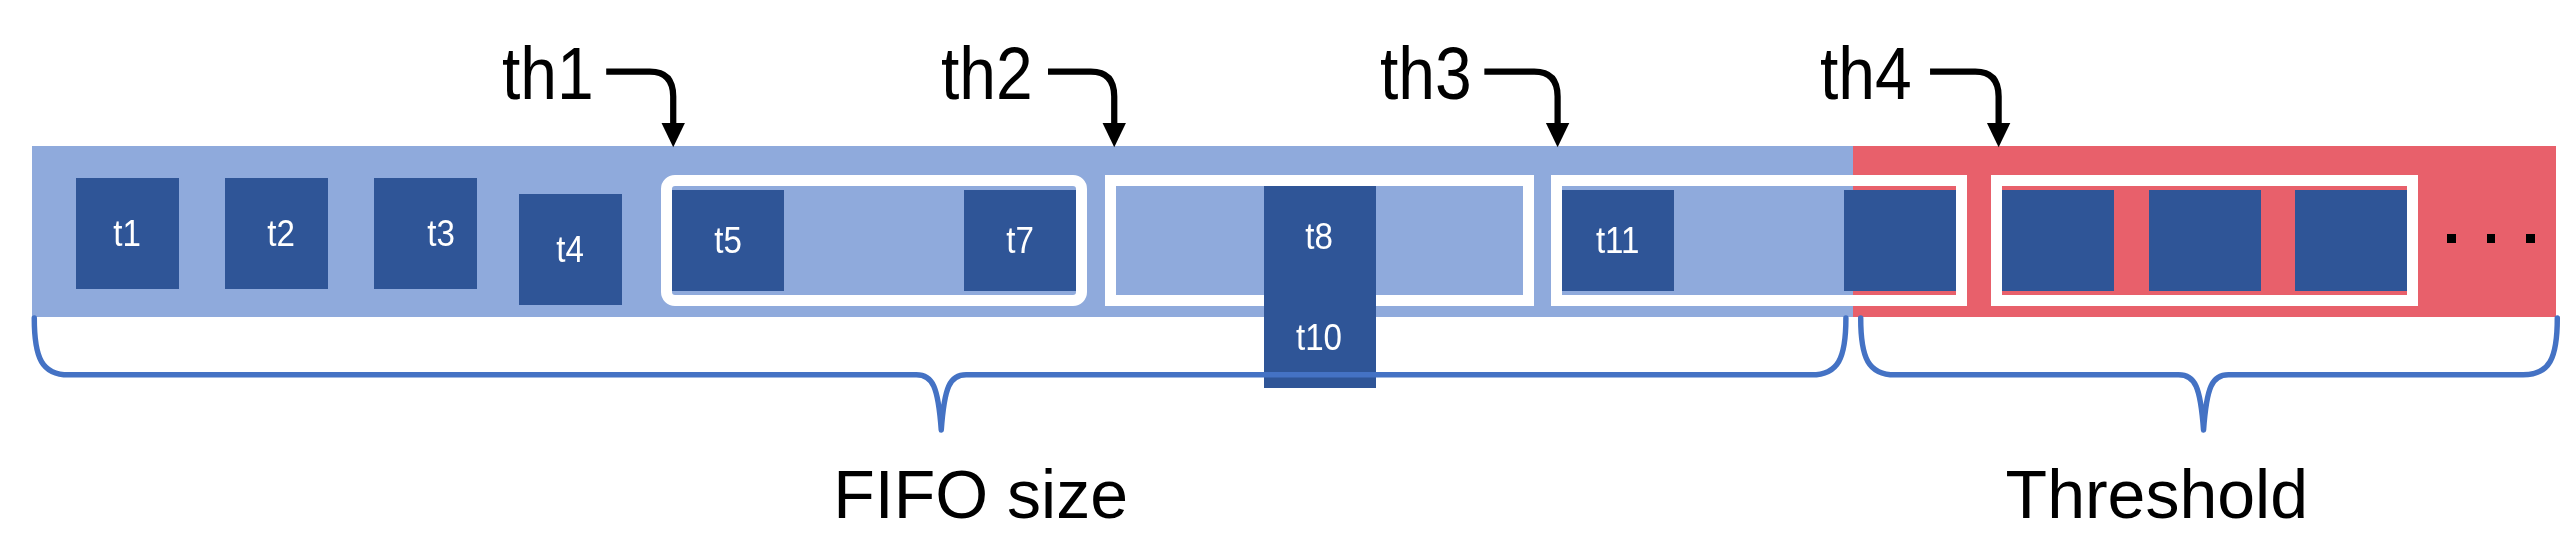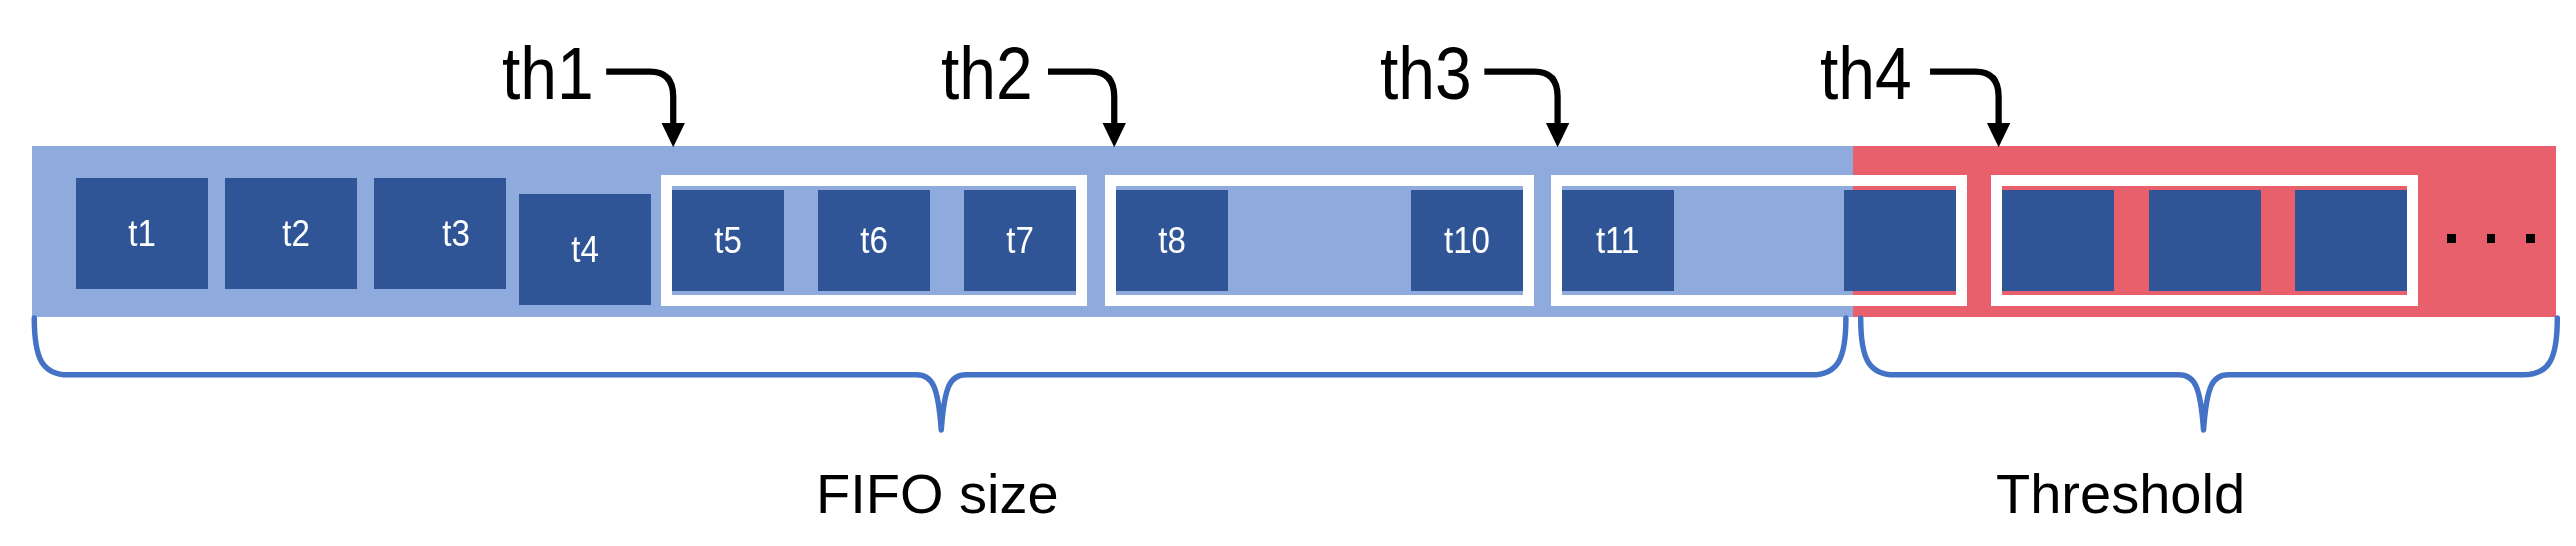--- a/index.html
+++ b/index.html
@@ -25,21 +25,21 @@
     position: absolute;
     left: 1853px; top: 146px;
     width: 703px; height: 171px;
     background: #E8606B;
   }
 
   
   .cell {
     position: absolute;
     top: 178px;
-    width: 132px; height: 111px;
+    width: 103px; height: 111px;
     background: #2F5597;
     display: flex;
     align-items: center;
     justify-content: center;
     color: #ffffff;
     font-size: 36px;
   }
   .cell .cell-label { transform: scaleX(0.92); }
   .cell.c1 { left: 76px; }
   .cell.c2 { left: 225px; padding-left: 10px; }
@@ -50,22 +50,22 @@
   .group {
     position: absolute;
     top: 175px;
     height: 131px;
     border: 11.7px solid #ffffff;
     background: transparent;
     display: flex;
     align-items: center;
     justify-content: space-between;
   }
-  .group.g1 { left: 661px;  width: 426px; }
-  .group.g2 { left: 1105px; width: 429px; }
+  .group.g1 { left: 661px;  width: 426px; border-radius: 14px; }
+  .group.g2 { left: 1105px; width: 429px; flex-direction: column; }
   .group.g3 { left: 1551px; width: 416px; align-items: center; }
   .group.g4 { left: 1991px; width: 427px; }
 
   .gcell {
     width: 112px; height: 101px;
     background: #2F5597;
     display: flex;
     align-items: center;
     justify-content: center;
     color: #ffffff;
@@ -89,22 +89,22 @@
   .th-label.t1 { left: 502px; }
   .th-label.t2 { left: 941px; }
   .th-label.t3 { left: 1380px; }
   .th-label.t4 { left: 1820px; }
 
   
   .bottom-label {
     position: absolute;
     top: 458px;
     width: 312px;
-    text-align: left;
-    font-size: 56px;
+    text-align: right;
+    font-size: 68px;
     line-height: 72px;
     color: #000000;
     white-space: nowrap;
   }
   .bottom-label.fifo { left: 816px; }
   .bottom-label.thr  { left: 1996px; }
 
   
   .ellipsis {
     position: absolute;
@@ -146,23 +146,20 @@
   </div>
   <div class="cell c4">
     <span class="cell-label">t4</span>
   </div>
 
   <div class="group g1">
     <div class="gcell">
       <span class="cell-label">t5</span>
     </div>
     <div class="gcell">
-      <span class="cell-label">t6</span>
-    </div>
-    <div class="gcell">
       <span class="cell-label">t7</span>
     </div>
   </div>
 
   <div class="group g2">
     <div class="gcell">
       <span class="cell-label">t8</span>
     </div>
     <div class="gcell">
       <span class="cell-label">t10</span>

